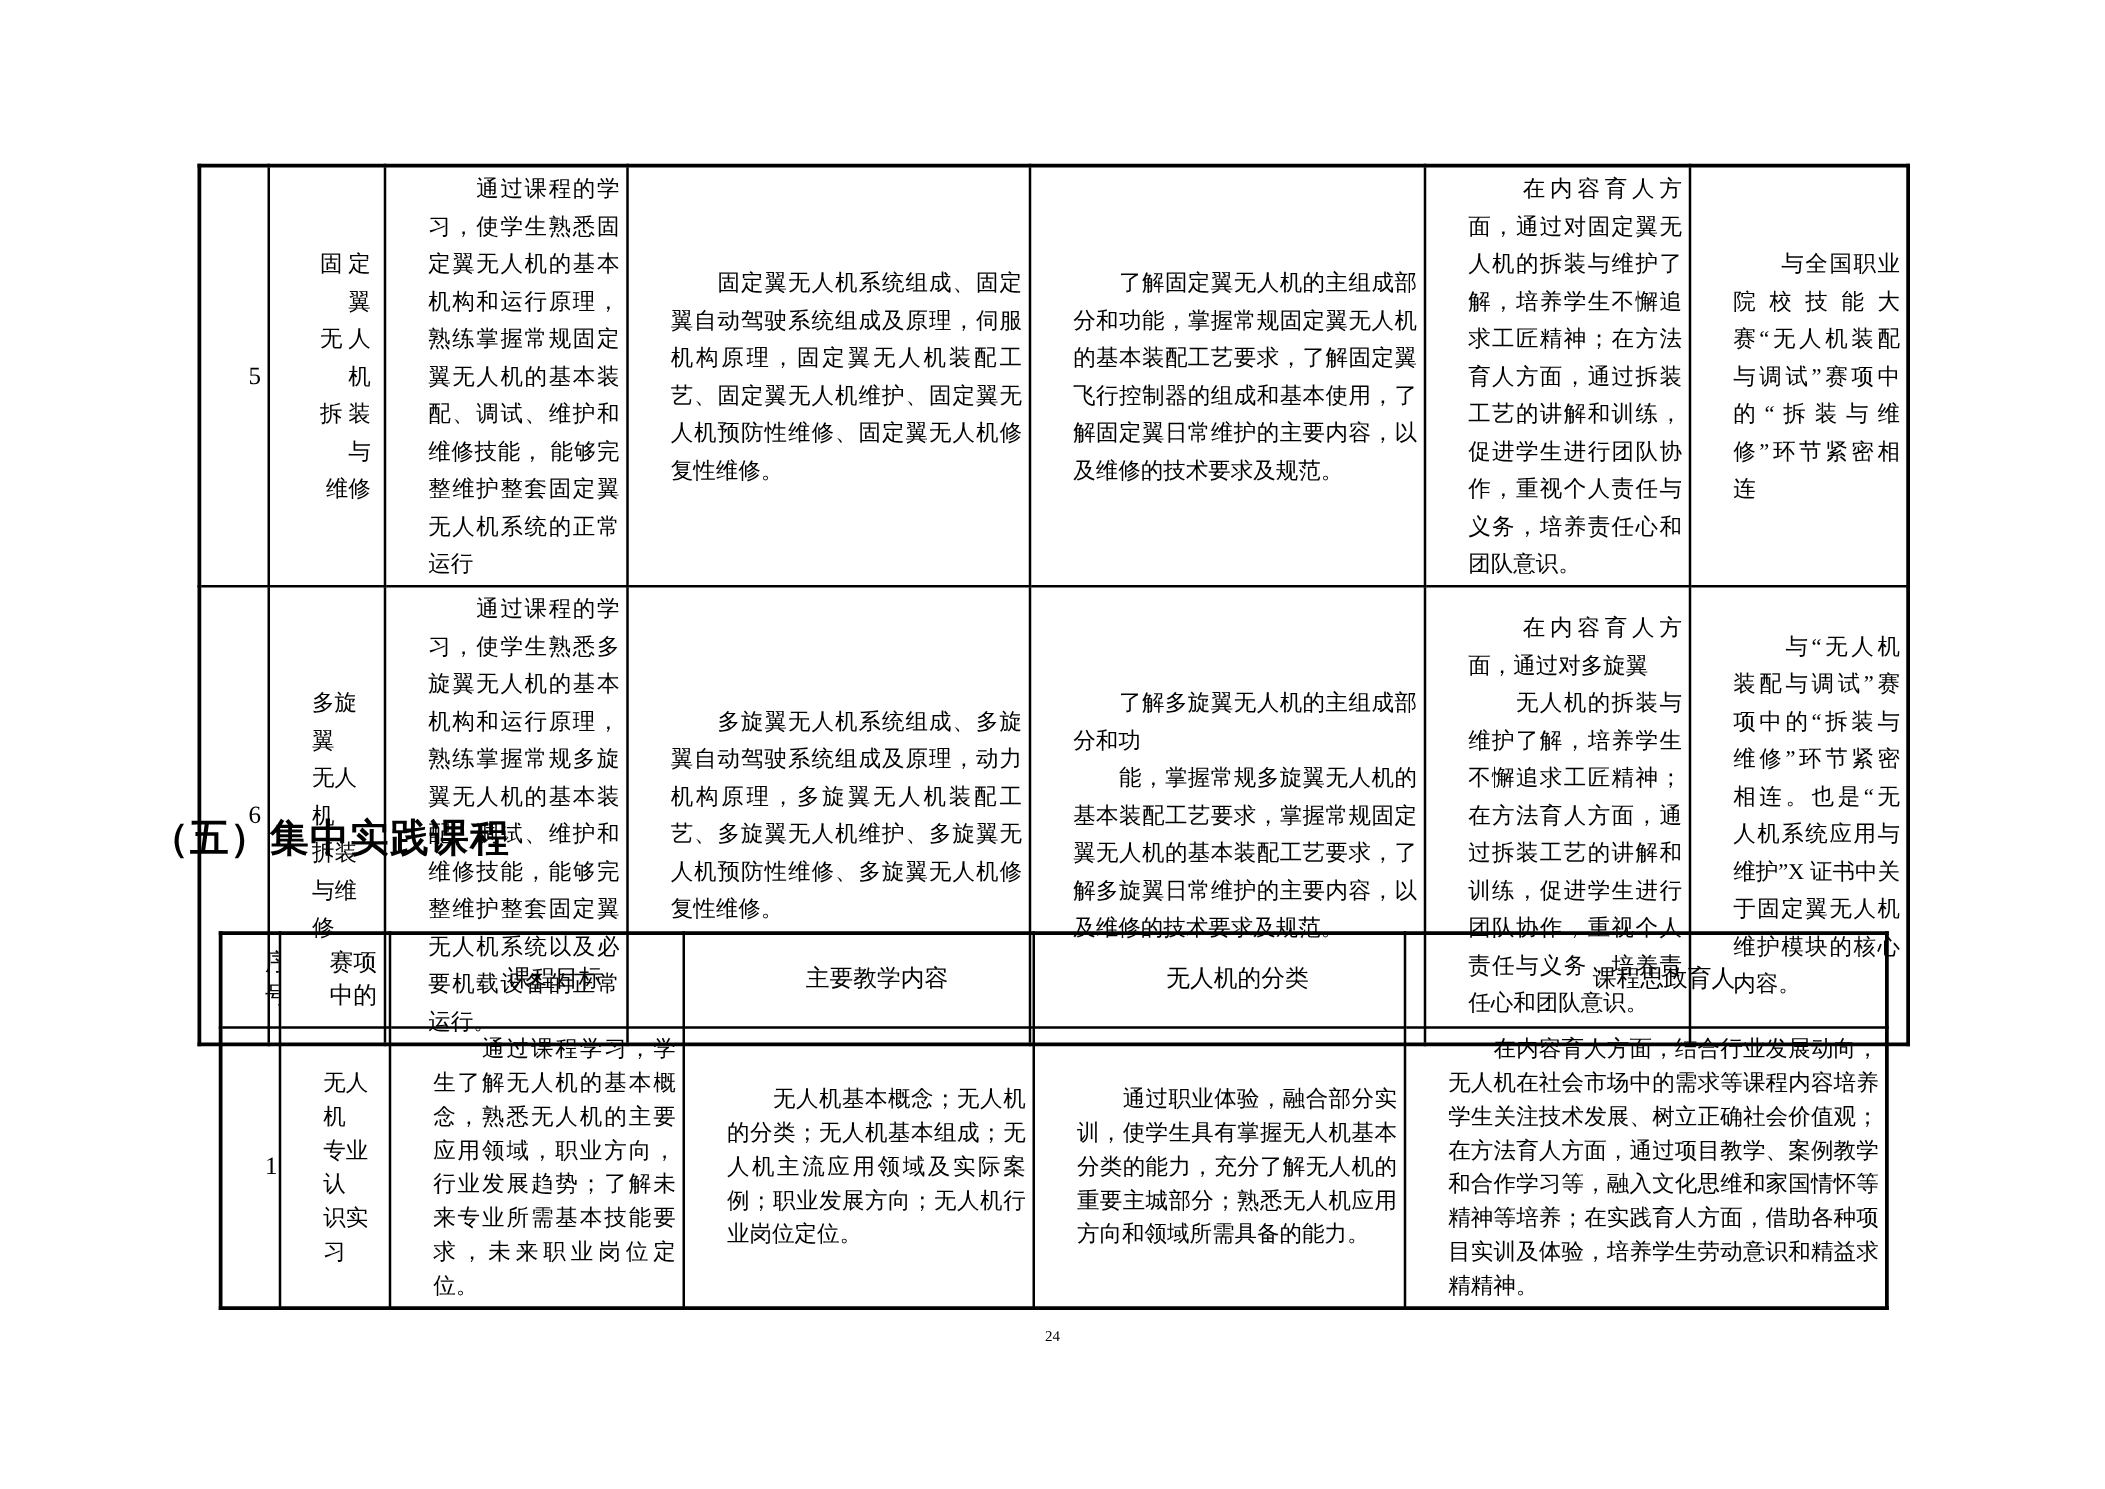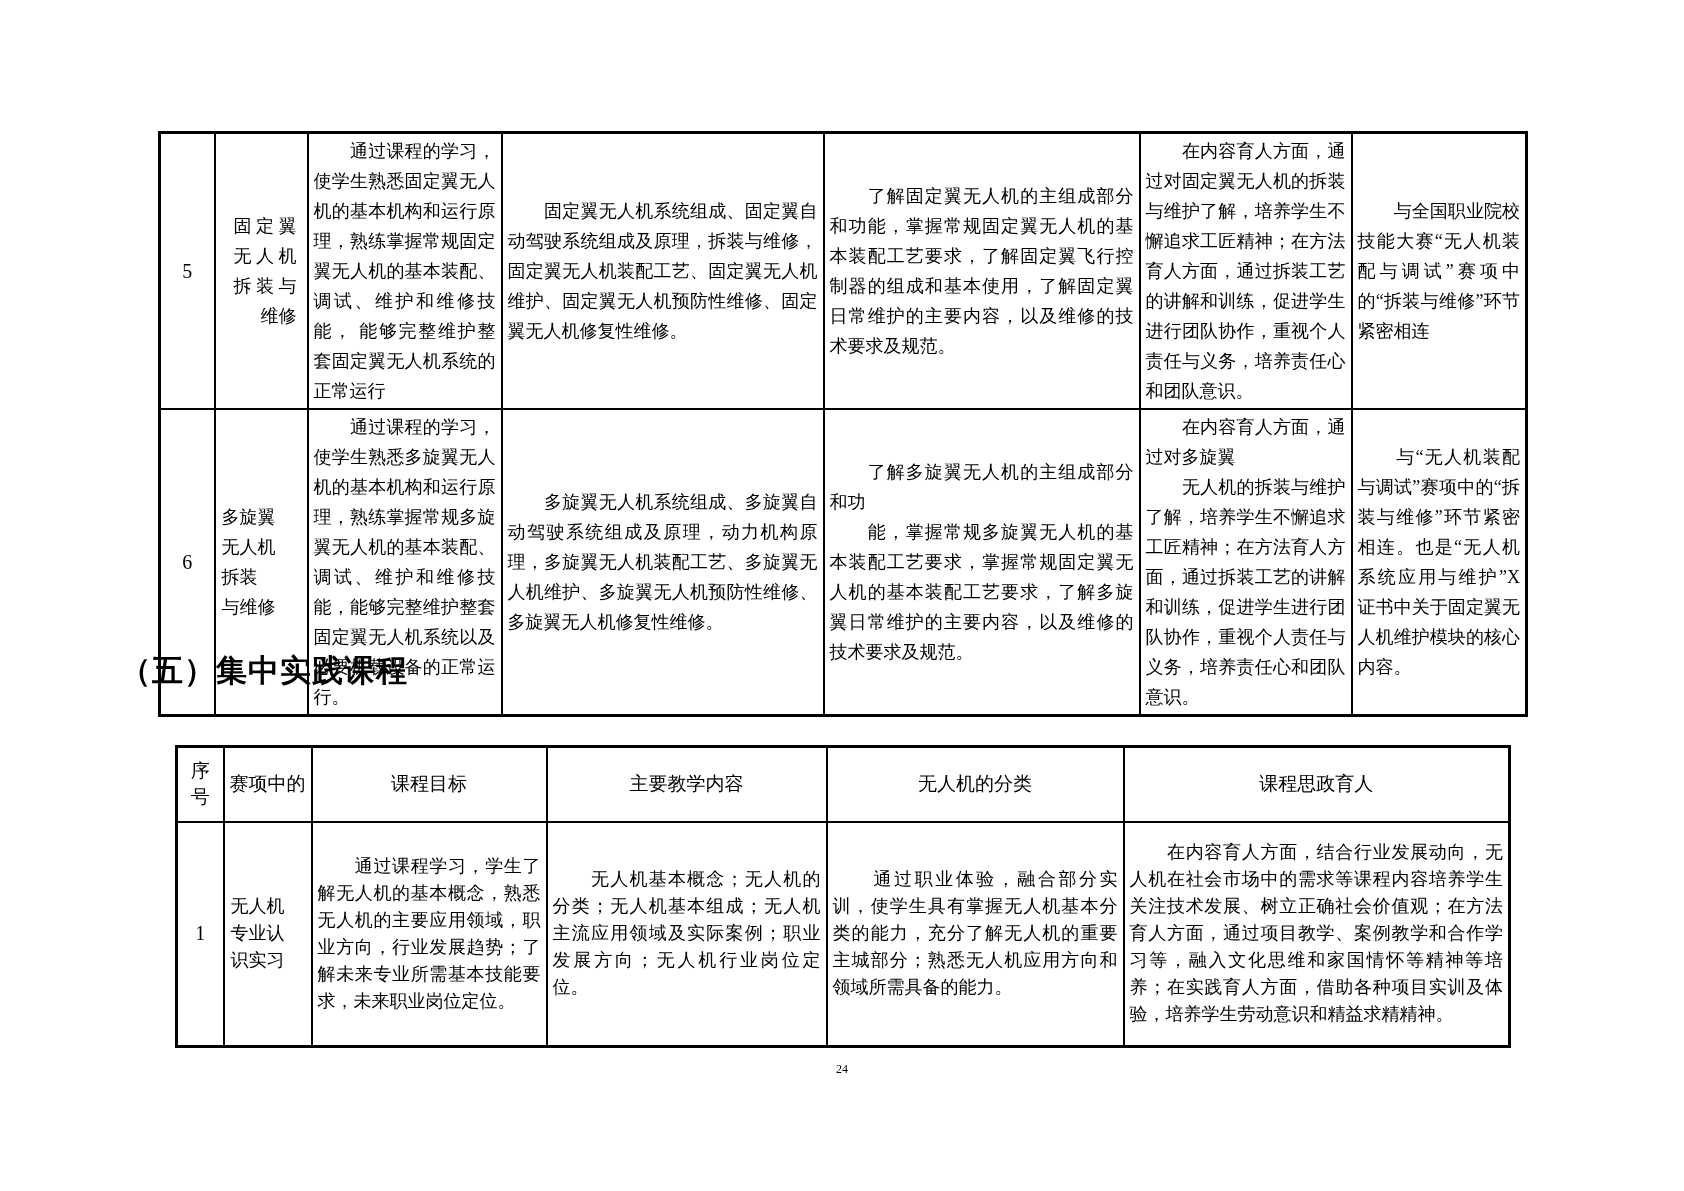--- a/index.html
+++ b/index.html
@@ -15,20 +15,21 @@
     position:absolute;
     border-collapse:collapse;
     table-layout:fixed;
     border:3px solid #000;
   }
   table.doc td, table.doc th{
     border:2px solid #000;
     vertical-align:middle;
     font-weight:normal;
     overflow:hidden;
+    padding-left:34px;
   }
   .t1{left:158px;top:131px;width:1367px;font-size:18px;line-height:30px;}
   .t2{left:175px;top:745px;width:1333px;font-size:18px;line-height:27px;}
   td.num{text-align:center;font-size:20px;}
   td.numb{font-weight:bold;}
   td.name{text-align:left;white-space:pre-line;padding:2px 6px;}
   td.name-left{text-align:right;white-space:pre-line;padding:2px 10px;}
   td.para{
     text-align:justify;
     text-justify:inter-ideograph;
@@ -74,21 +75,21 @@
       <col style="width:175px">
     </colgroup>
     <tbody>
         <tr style="height:248px">
       <td class="num numb">5</td>
       <td class="name-left">固 定 翼
 无 人 机
 拆 装 与
 维修</td>
       <td class="para">　　通过课程的学习，使学生熟悉固定翼无人机的基本机构和运行原理，熟练掌握常规固定翼无人机的基本装配、调试、维护和维修技能， 能够完整维护整套固定翼无人机系统的正常运行</td>
-      <td class="para">　　固定翼无人机系统组成、固定翼自动驾驶系统组成及原理，拆装与维修，固定翼无人机装配工艺、固定翼无人机维护、固定翼无人机预防性维修、固定翼无人机修复性维修。</td>
+      <td class="para">　　固定翼无人机系统组成、固定翼自动驾驶系统组成及原理，伺服机构原理，固定翼无人机装配工艺、固定翼无人机维护、固定翼无人机预防性维修、固定翼无人机修复性维修。</td>
       <td class="para">　　了解固定翼无人机的主组成部分和功能，掌握常规固定翼无人机的基本装配工艺要求，了解固定翼飞行控制器的组成和基本使用，了解固定翼日常维护的主要内容，以及维修的技术要求及规范。</td>
       <td class="para">　　在内容育人方面，通过对固定翼无人机的拆装与维护了解，培养学生不懈追求工匠精神；在方法育人方面，通过拆装工艺的讲解和训练，促进学生进行团队协作，重视个人责任与义务，培养责任心和团队意识。</td>
       <td class="para">　　与全国职业院校技能大赛“无人机装配与调试”赛项中的“拆装与维修”环节紧密相连</td>
     </tr>
     <tr style="height:273px">
       <td class="num numb">6</td>
       <td class="name">多旋翼
 无人机
 拆装
 与维修</td>

